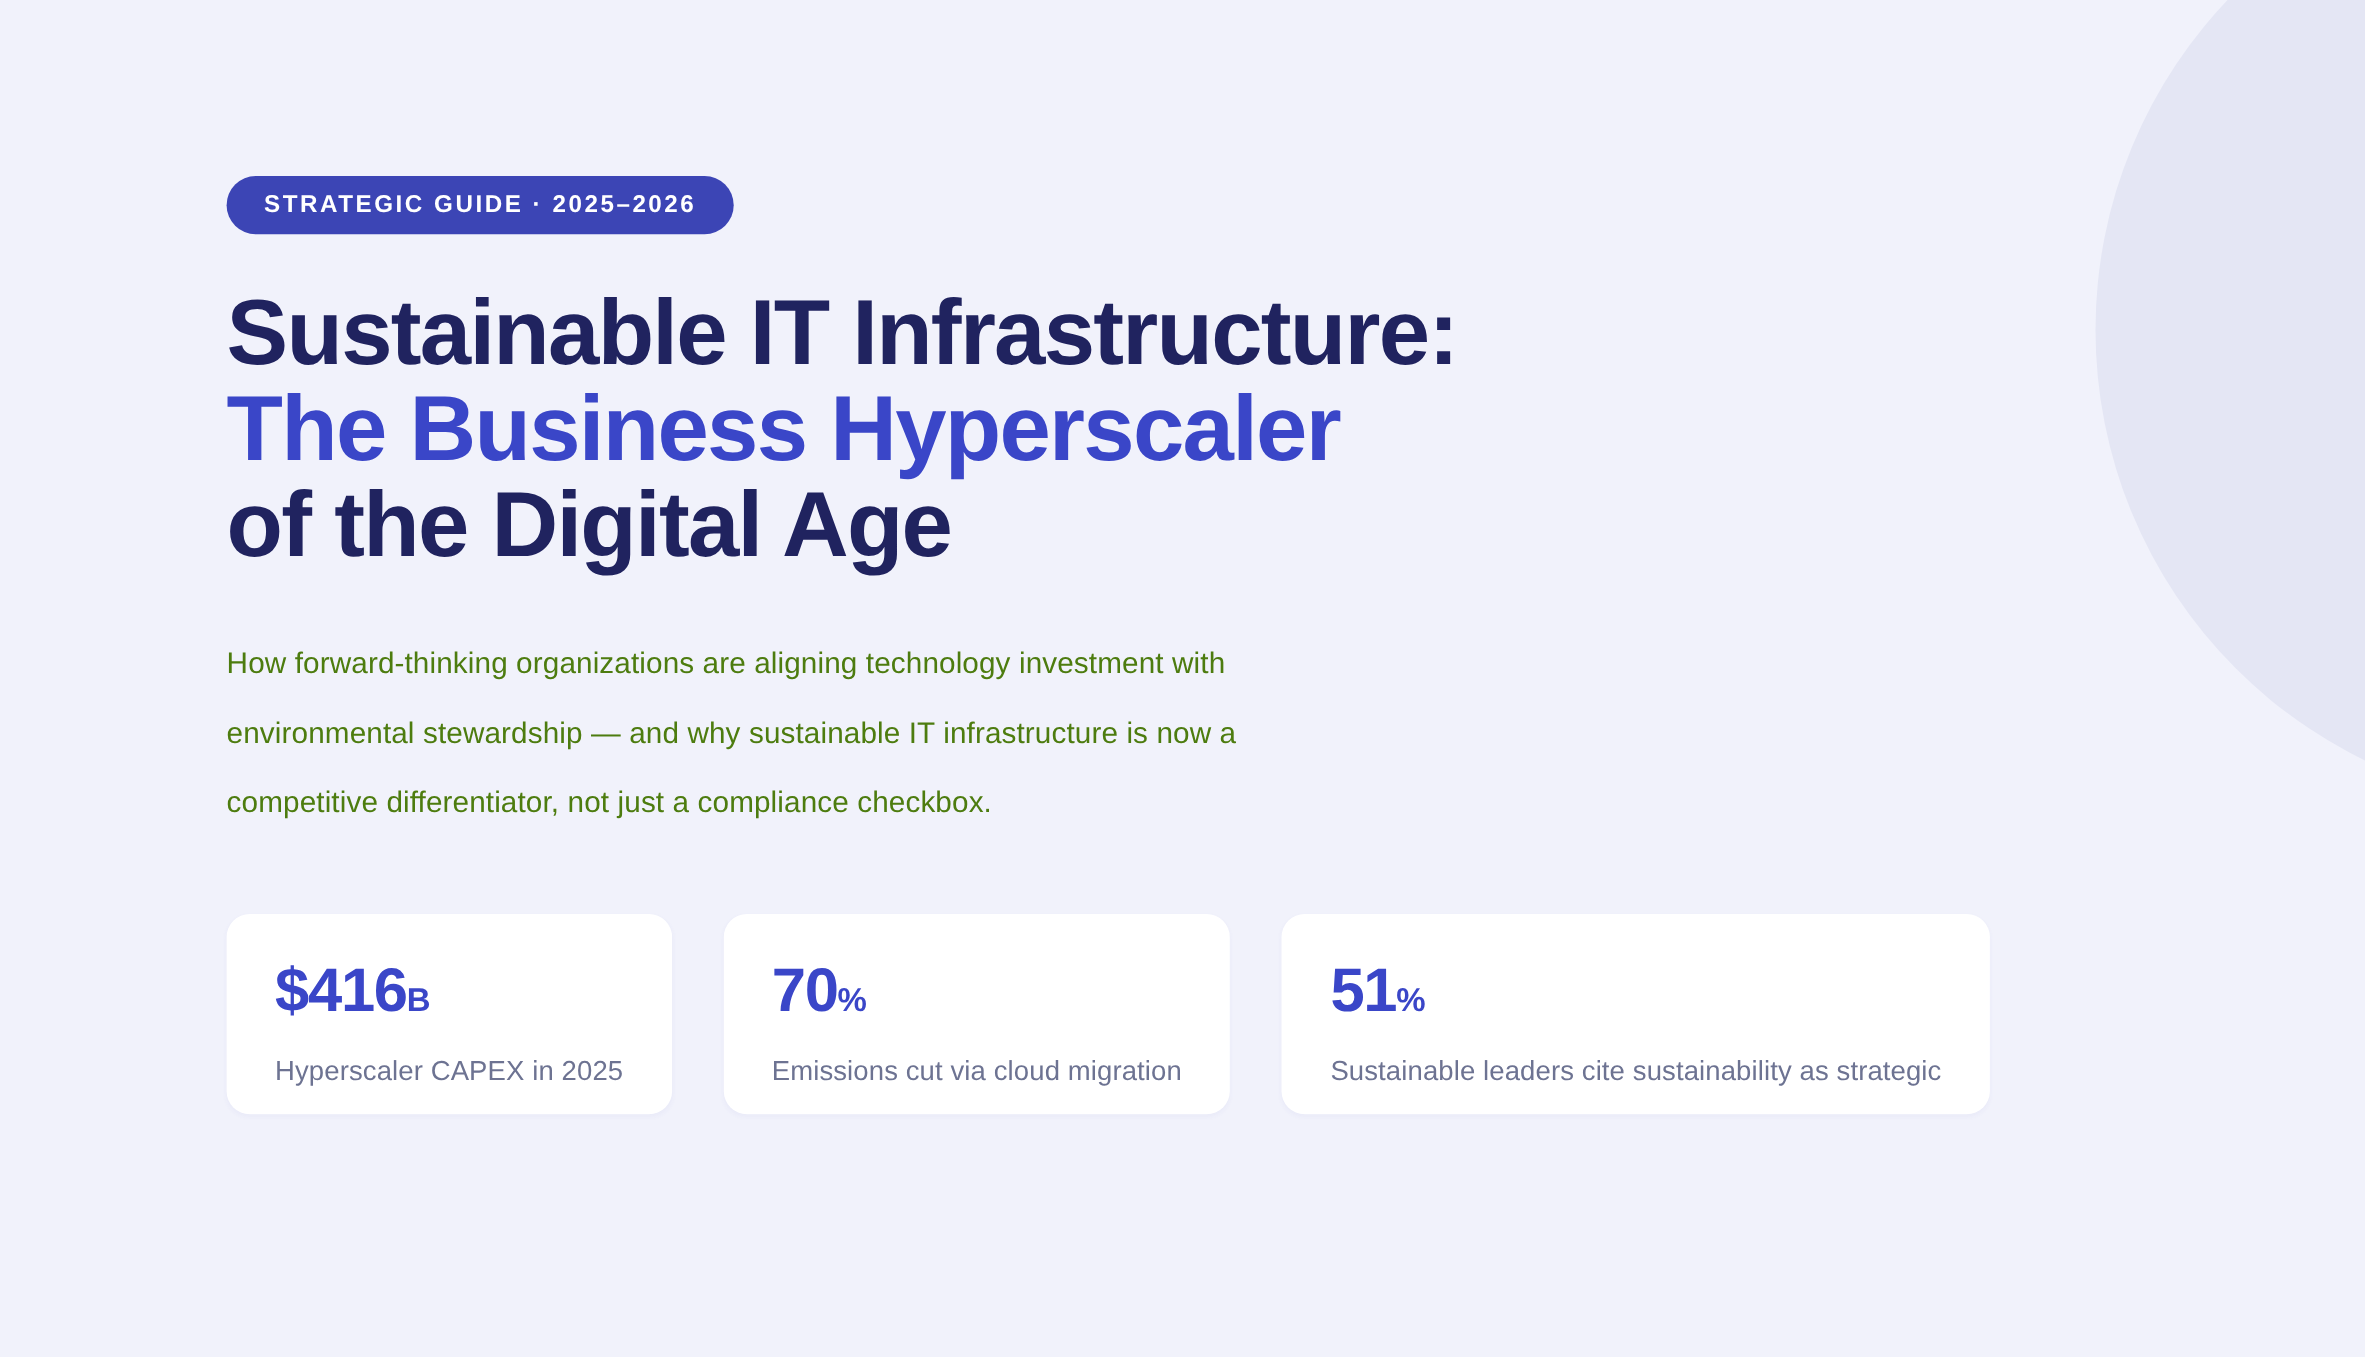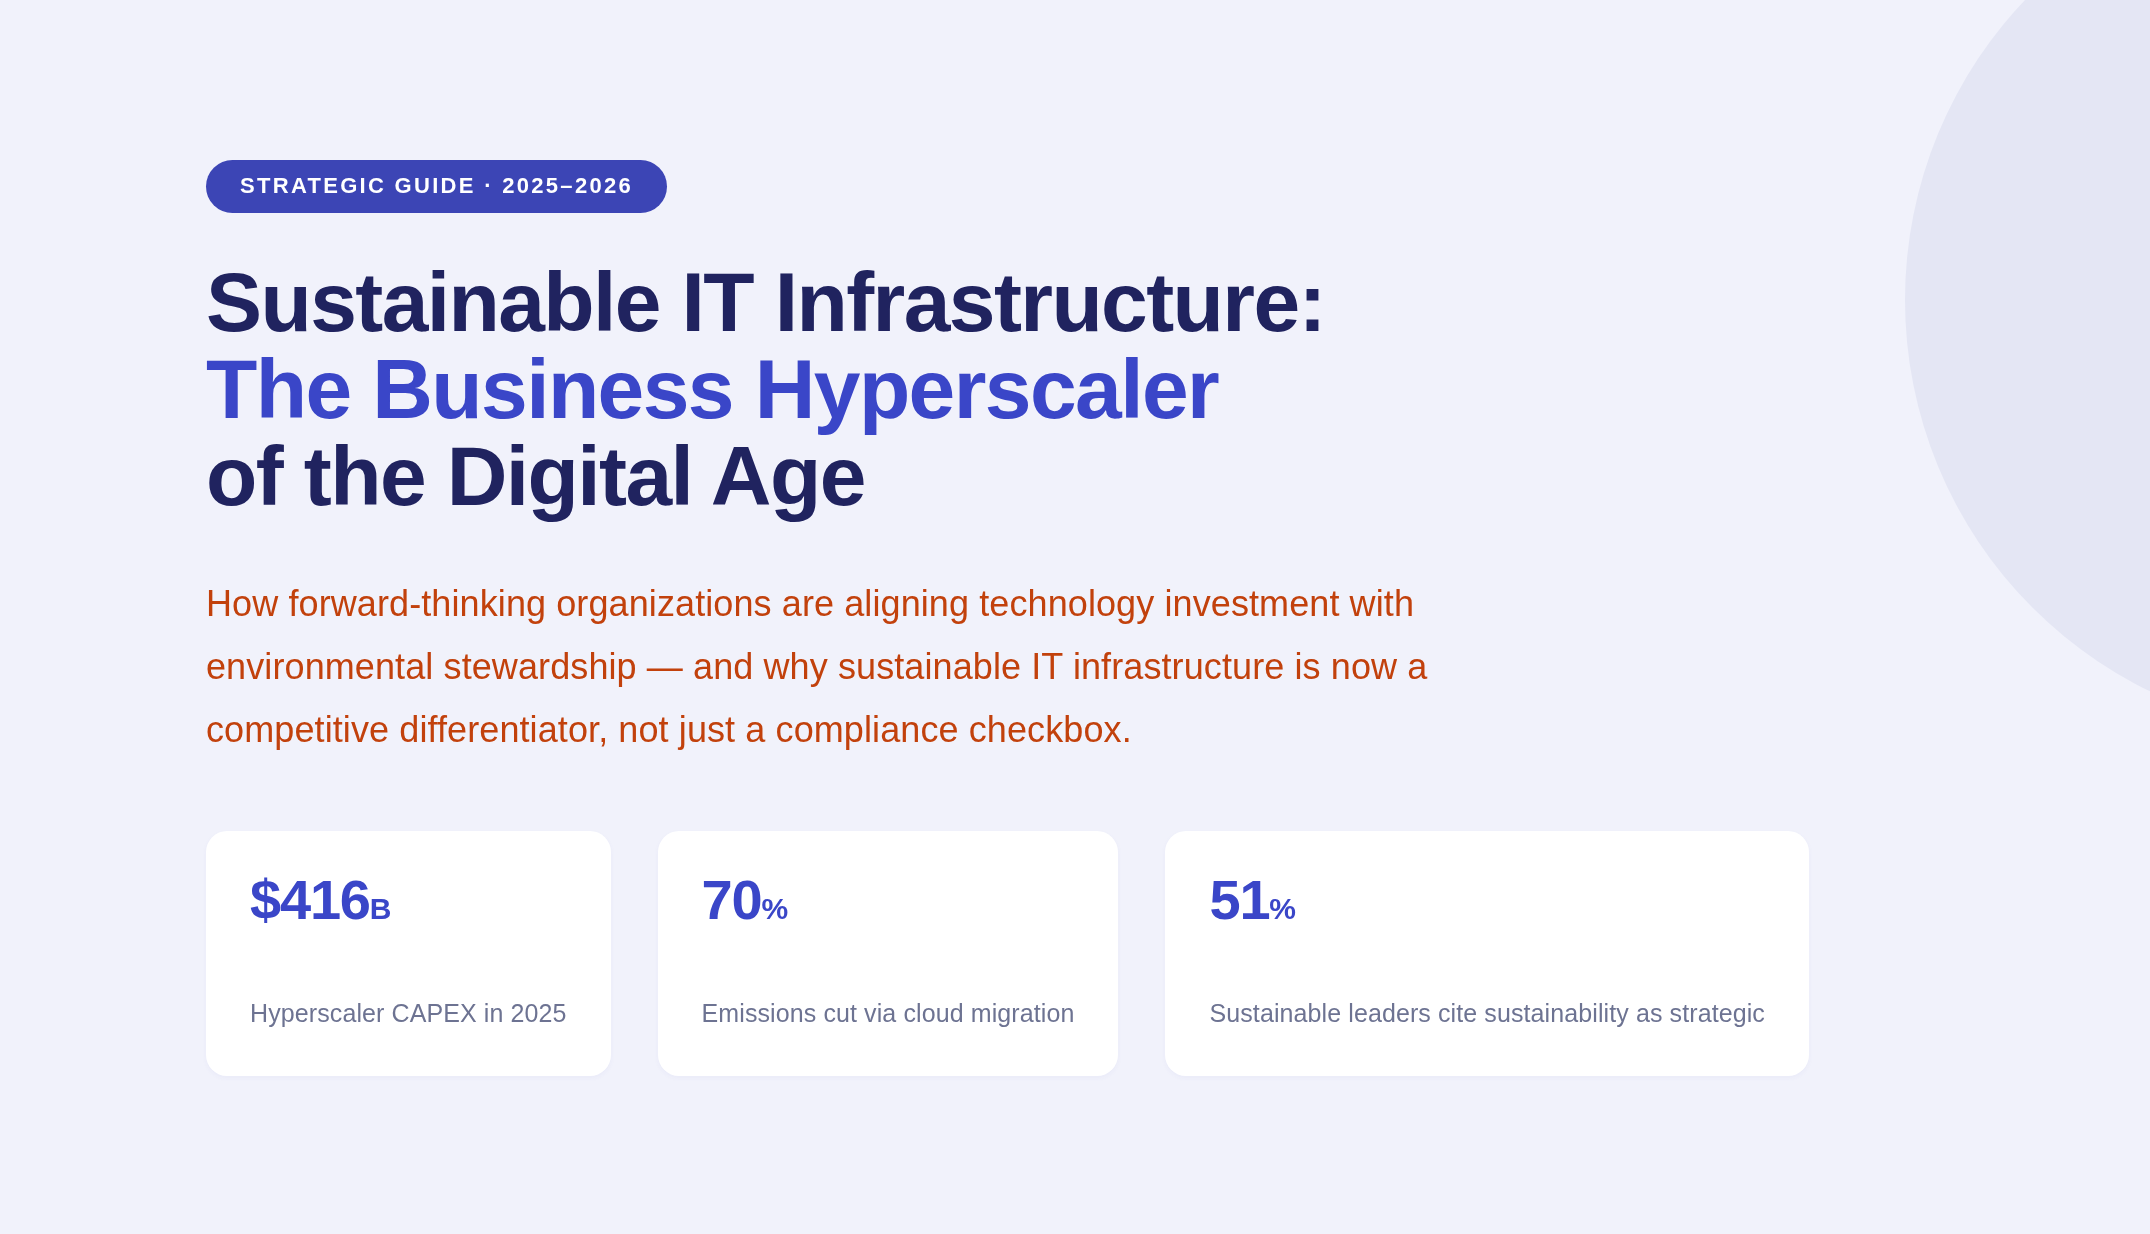--- a/index.html
+++ b/index.html
@@ -75,49 +75,48 @@
   }
   .headline .accent {
     color: #3a46c8;
   }
 
   
   .subhead {
     margin: 0;
     padding: 0;
     margin-top: 52px;
-    font-size: 36px;
+    font-size: 27px;
     line-height: 63px;
-    color: #c2410c;
+    color: #4d7c0f;
     letter-spacing: 0.1px;
     max-width: 1200px;
   }
   .subhead .line {
     display: block;
     white-space: nowrap;
   }
 
   
   .stats {
     display: flex;
     flex-direction: row;
     align-items: stretch;
     gap: 47px;
     margin-top: 70px;
   }
   .stat-card {
     background: #ffffff;
     border-radius: 21px;
-    padding: 40px 44px 48px 44px;
+    padding: 40px 44px 24px 44px;
     box-sizing: border-box;
     box-shadow: 0 2px 5px rgba(60, 69, 181, 0.045);
     display: flex;
     flex-direction: column;
     justify-content: flex-start;
-    gap: 40px;
   }
   .stat-value {
     color: #3a46c8;
     font-weight: bold;
     font-size: 56px;
     line-height: 58px;
     letter-spacing: -1.2px;
     white-space: nowrap;
     display: block;
   }

